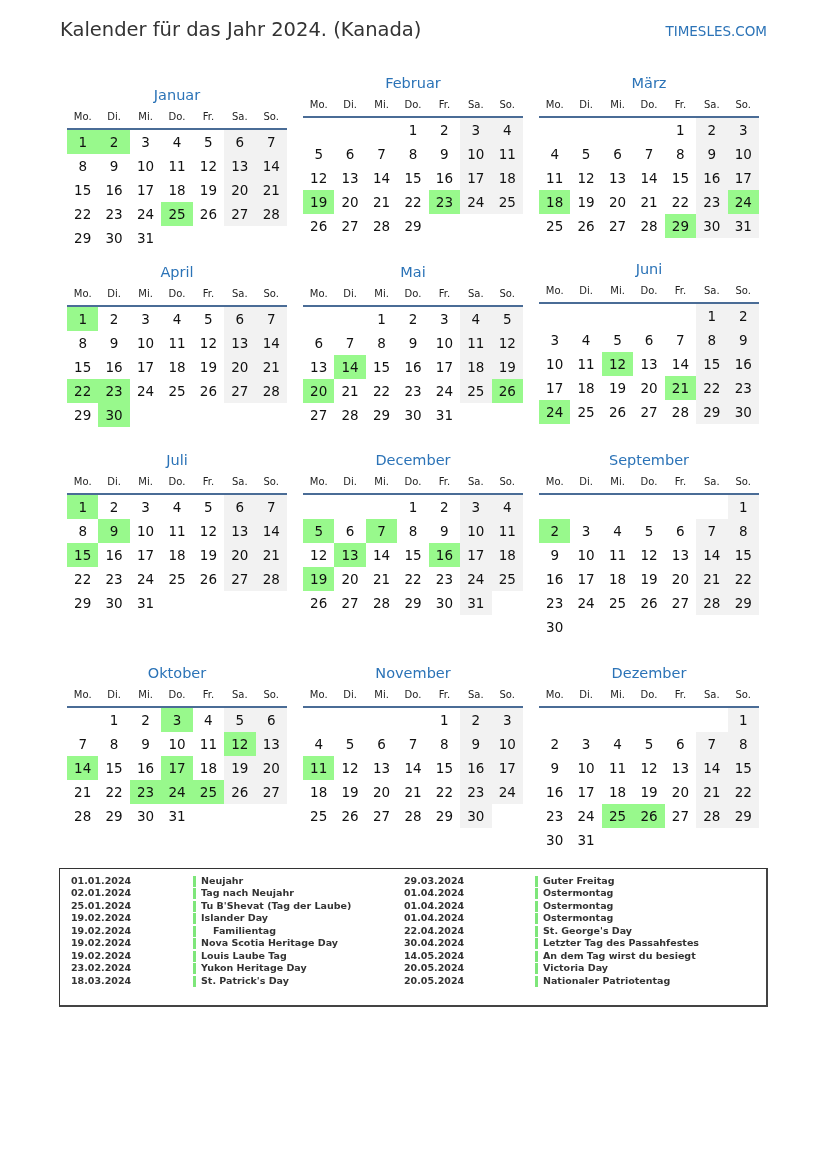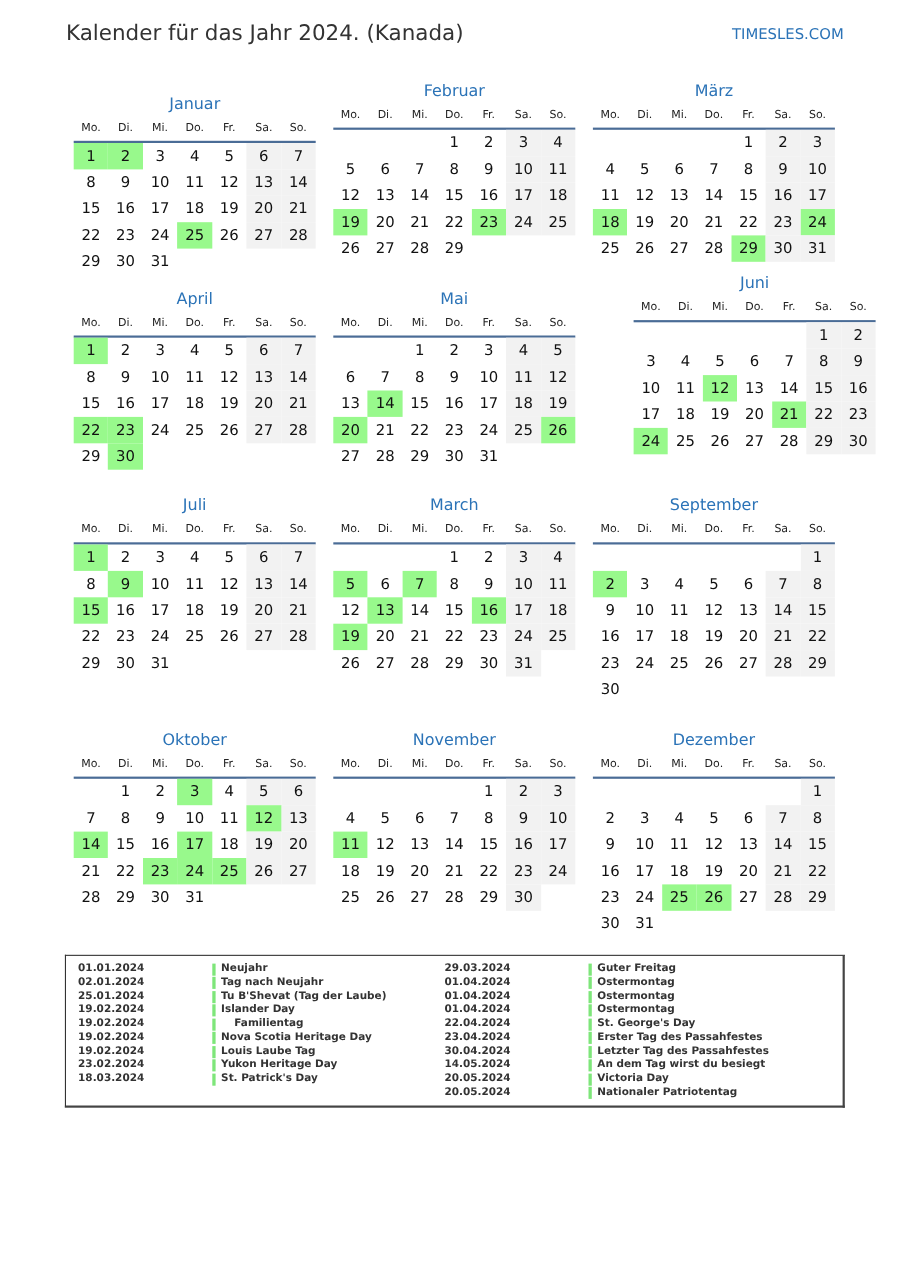--- a/index.html
+++ b/index.html
@@ -256,21 +256,21 @@
         <div class="cell">24</div>
         <div class="cell we">25</div>
         <div class="cell we hol">26</div>
         <div class="cell">27</div>
         <div class="cell">28</div>
         <div class="cell">29</div>
         <div class="cell">30</div>
         <div class="cell">31</div>
       </div>
     </div>
-    <div class="month" style="left: 539px; top: 247px; margin-left: 37px;">
+    <div class="month" style="left: 539px; top: 258px;">
       <div class="month-name">Juni</div>
       <div class="wd-row">
         <div class="wd">Mo.</div>
         <div class="wd">Di.</div>
         <div class="wd">Mi.</div>
         <div class="wd">Do.</div>
         <div class="wd">Fr.</div>
         <div class="wd">Sa.</div>
         <div class="wd">So.</div>
       </div>
@@ -351,21 +351,21 @@
         <div class="cell">25</div>
         <div class="cell">26</div>
         <div class="cell we">27</div>
         <div class="cell we">28</div>
         <div class="cell">29</div>
         <div class="cell">30</div>
         <div class="cell">31</div>
       </div>
     </div>
     <div class="month" style="left: 303px; top: 449px;">
-      <div class="month-name">March</div>
+      <div class="month-name">December</div>
       <div class="wd-row">
         <div class="wd">Mo.</div>
         <div class="wd">Di.</div>
         <div class="wd">Mi.</div>
         <div class="wd">Do.</div>
         <div class="wd">Fr.</div>
         <div class="wd">Sa.</div>
         <div class="wd">So.</div>
       </div>
       <div class="grid">
@@ -670,25 +670,20 @@
         <span class="hdate">01.04.2024</span>
         <span class="hbar" style="left: 131px;"></span>
         <span class="hname" style="left: 139px;">Ostermontag</span>
       </div>
       <div class="hrow">
         <span class="hdate">22.04.2024</span>
         <span class="hbar" style="left: 131px;"></span>
         <span class="hname" style="left: 139px;">St. George's Day</span>
       </div>
       <div class="hrow">
-        <span class="hdate">23.04.2024</span>
-        <span class="hbar" style="left: 131px;"></span>
-        <span class="hname" style="left: 139px;">Erster Tag des Passahfestes</span>
-      </div>
-      <div class="hrow">
         <span class="hdate">30.04.2024</span>
         <span class="hbar" style="left: 131px;"></span>
         <span class="hname" style="left: 139px;">Letzter Tag des Passahfestes</span>
       </div>
       <div class="hrow">
         <span class="hdate">14.05.2024</span>
         <span class="hbar" style="left: 131px;"></span>
         <span class="hname" style="left: 139px;">An dem Tag wirst du besiegt</span>
       </div>
       <div class="hrow">

